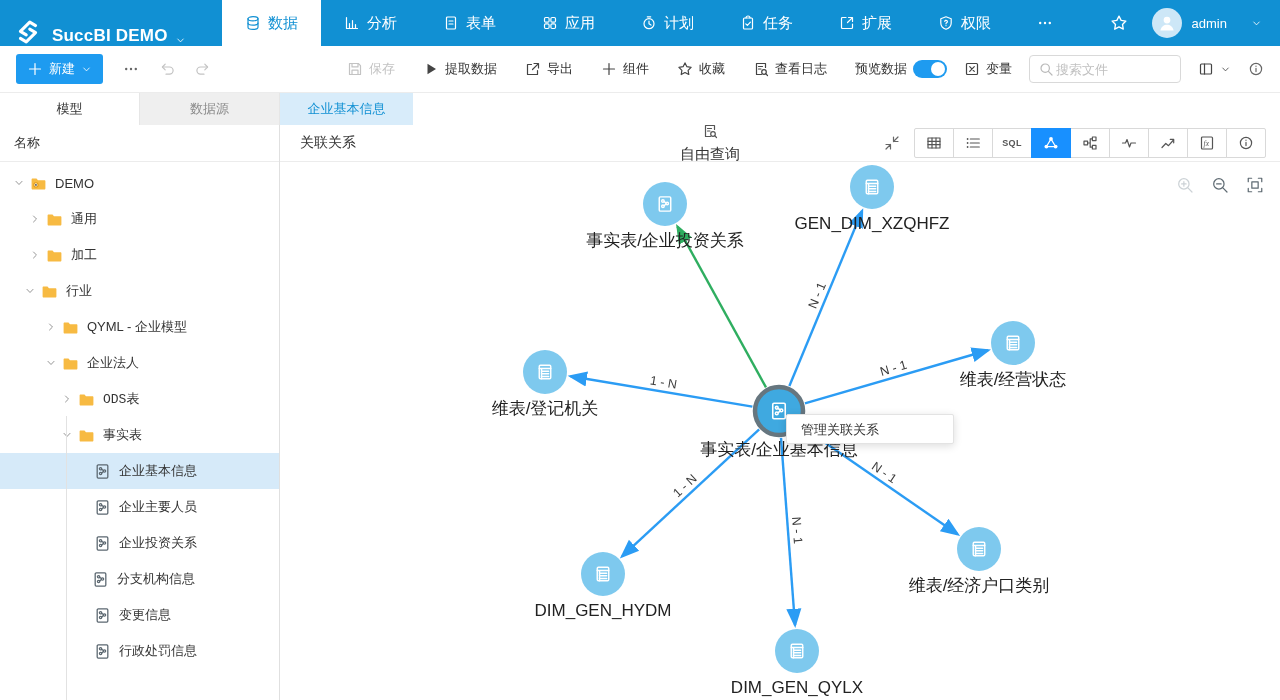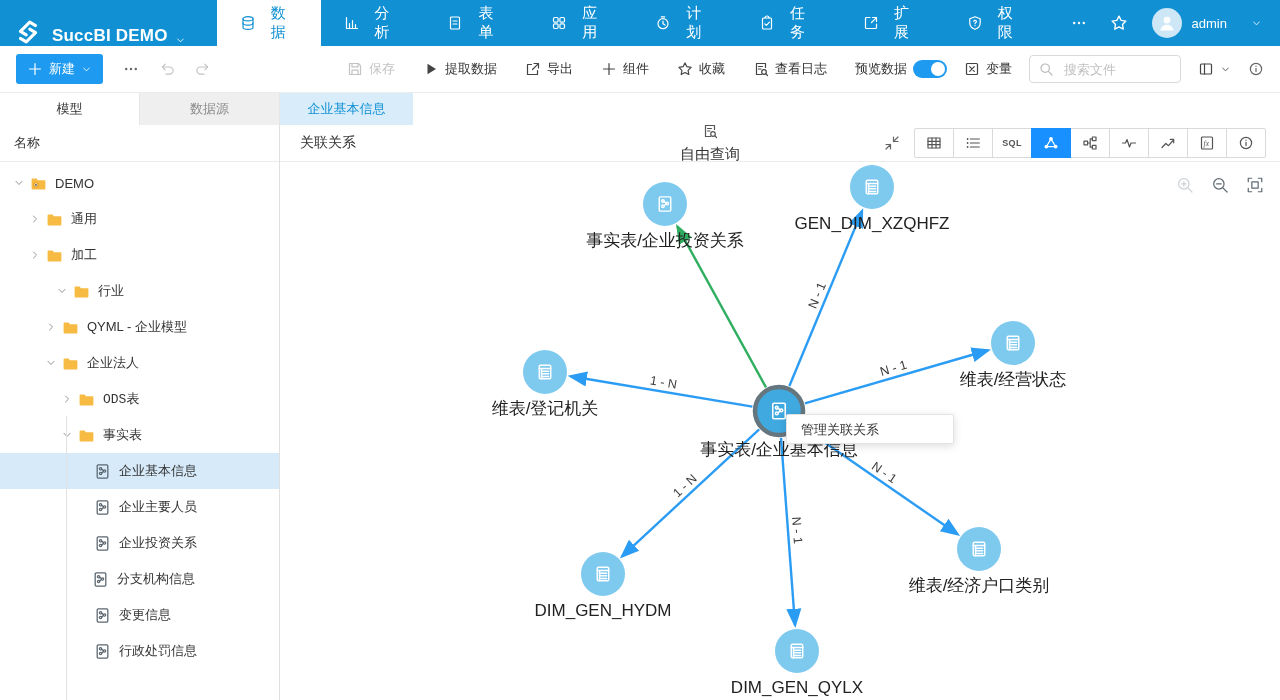--- a/index.html
+++ b/index.html
@@ -12,40 +12,40 @@
   .icon svg .f { fill:currentColor; stroke:none; }
   .icon.sm svg { width:11px; height:11px; }
   .icon.lg svg { width:18px; height:18px; }
 
   
   .topbar { height:46px; background:#1190d3; display:flex; align-items:stretch; color:#fff; flex:0 0 46px; }
   .logo-area { display:flex; align-items:flex-end; padding:0 16px 0 14px; width:222px; cursor:pointer; }
   .logo-area .logo svg { width:28px; height:28px; stroke-width:2.6; }
   .logo-title { font-size:17px; font-weight:bold; margin:0 7px 0 10px; letter-spacing:.2px; }
   .nav-tabs { display:flex; align-items:stretch; }
-  .nav-item { display:flex; align-items:center; gap:15px; padding:0 23px; font-size:15px; cursor:pointer; }
+  .nav-item { display:flex; align-items:center; gap:7px; padding:0 23px; font-size:15px; cursor:pointer; }
   .nav-item.active { background:#fff; color:#1190d3; }
   .topbar-right { margin-left:auto; display:flex; align-items:center; gap:24px; padding-right:18px; }
   .avatar { width:30px; height:30px; border-radius:50%; background:#cde7f7; color:#fff; display:flex; align-items:center; justify-content:center; }
   .avatar svg { width:20px; height:20px; }
   .user-name { font-size:13px; margin-left:-14px; }
 
   
   .toolbar { height:47px; flex:0 0 47px; display:flex; align-items:center; padding:0 16px; gap:20px; border-bottom:1px solid #ececec; color:#333; }
   .btn-primary { display:inline-flex; align-items:center; gap:6px; background:#1e9bf0; color:#fff; border:none; height:30px; padding:0 11px; border-radius:3px; font-size:13px; font-family:Liberation Serif, serif; cursor:pointer; }
   .tb-ic { color:#666; cursor:pointer; }
   .disabled { color:#c3c3c3 !important; }
   .tb-mid { display:flex; align-items:center; gap:28px; margin-left:116px; }
   .tb-item { display:inline-flex; align-items:center; gap:6px; font-size:13px; cursor:pointer; color:#333; }
   .tb-item .icon { color:#444; }
   .tb-item.disabled .icon { color:#c3c3c3; }
   .tb-right { margin-left:auto; display:flex; align-items:center; gap:17px; }
   .toggle { width:34px; height:18px; border-radius:9px; background:#1e9bf0; position:relative; display:inline-block; cursor:pointer; }
   .toggle .knob { position:absolute; right:2px; top:2px; width:14px; height:14px; border-radius:50%; background:#fff; }
-  .searchbox { display:flex; align-items:center; width:152px; height:28px; border:1px solid #d9d9d9; border-radius:4px; padding:0 8px; gap:10px; color:#b9b9b9; }
+  .searchbox { display:flex; align-items:center; width:152px; height:28px; border:1px solid #d9d9d9; border-radius:4px; padding:0 8px; gap:2px; color:#b9b9b9; }
   .searchbox input { border:none; outline:none; width:100%; font-size:13px; font-family:inherit; color:#333; }
   .searchbox input::placeholder { color:#c0c0c0; }
 
   
   .tabstrip { height:32px; flex:0 0 32px; display:flex; align-items:stretch; background:#fff; }
   .tab { width:140px; display:flex; align-items:center; justify-content:center; font-size:13px; cursor:pointer; }
   .tab.model { background:#fff; color:#333; border-right:1px solid #e6e6e6; }
   .tab.src { background:#efefef; color:#8a8a8a; border-right:1px solid #e6e6e6; }
   .tab.doc { width:133px; background:#d8ecfa; color:#1190d3; }
 
@@ -399,21 +399,21 @@
                 <path d="M6 4l4 4-4 4"></path>
               </svg>
             </span>
             <span class="icon tree-icon folder">
               <svg viewBox="0 0 16 16">
                 <path class="fold" d="M1.5 4.3c0-.5.4-.9.9-.9h3.7l1.4 1.5h6.1c.5 0 .9.4.9.9v6.9c0 .5-.4.9-.9.9H2.4c-.5 0-.9-.4-.9-.9z"></path>
               </svg>
             </span>
             <span>加工</span>
           </div>
-          <div class="tree-row" style="padding-left: 21px; margin-left: 32px;">
+          <div class="tree-row" style="padding-left: 21px;">
             <span class="tw icon">
               <svg viewBox="0 0 16 16">
                 <path d="M4 5.8l4 4.2 4-4.2"></path>
               </svg>
             </span>
             <span class="icon tree-icon folder">
               <svg viewBox="0 0 16 16">
                 <path class="fold" d="M1.5 4.3c0-.5.4-.9.9-.9h3.7l1.4 1.5h6.1c.5 0 .9.4.9.9v6.9c0 .5-.4.9-.9.9H2.4c-.5 0-.9-.4-.9-.9z"></path>
               </svg>
             </span>

